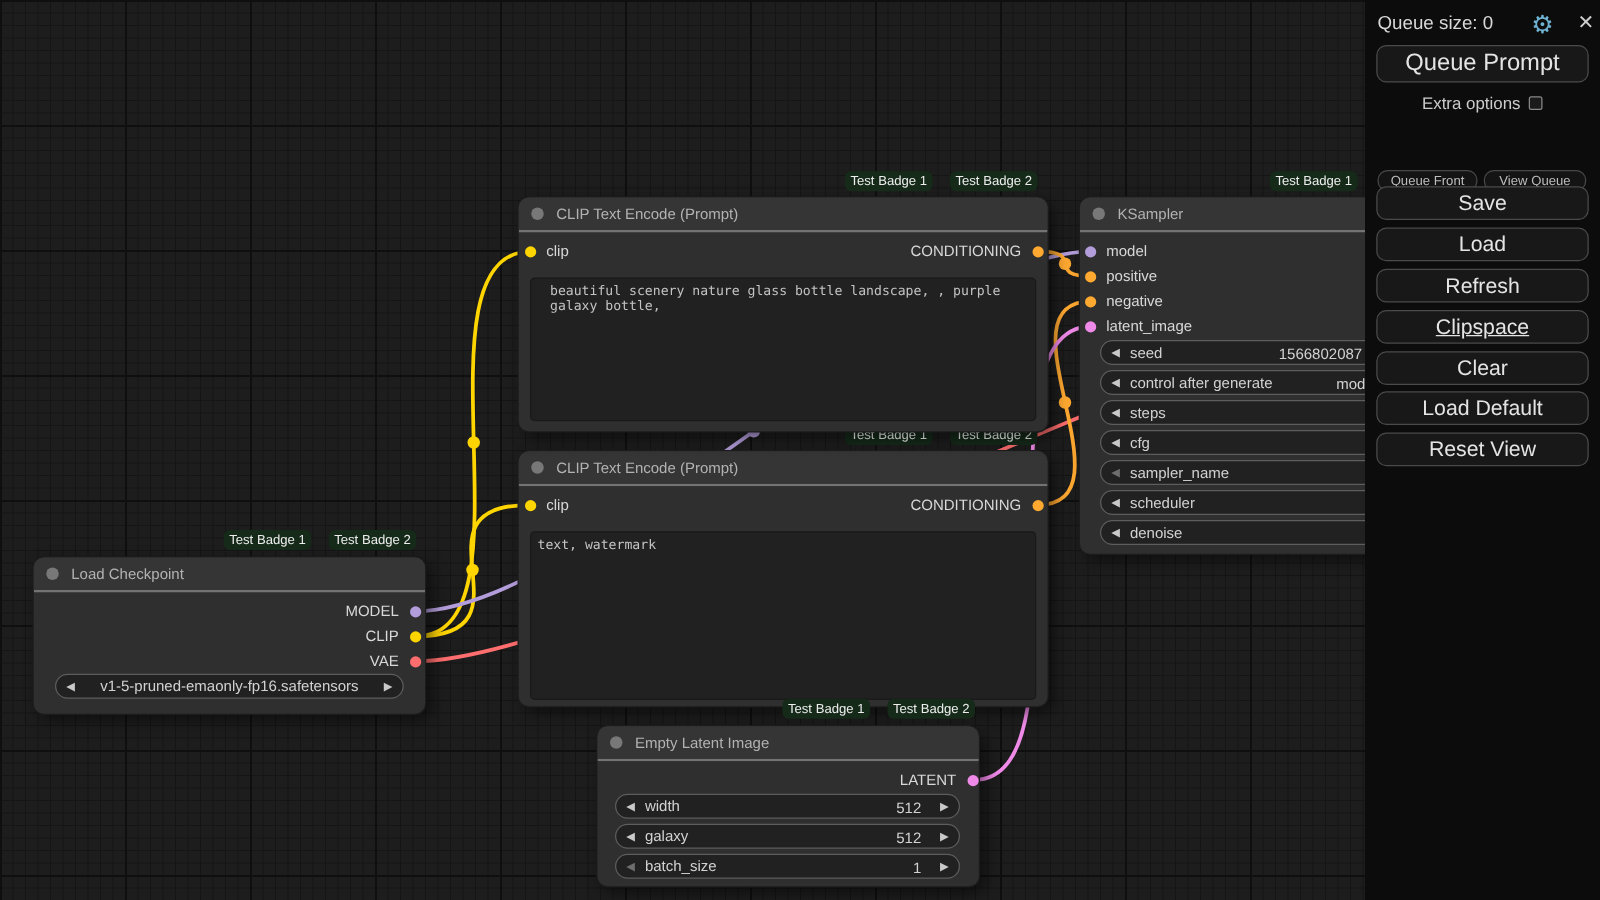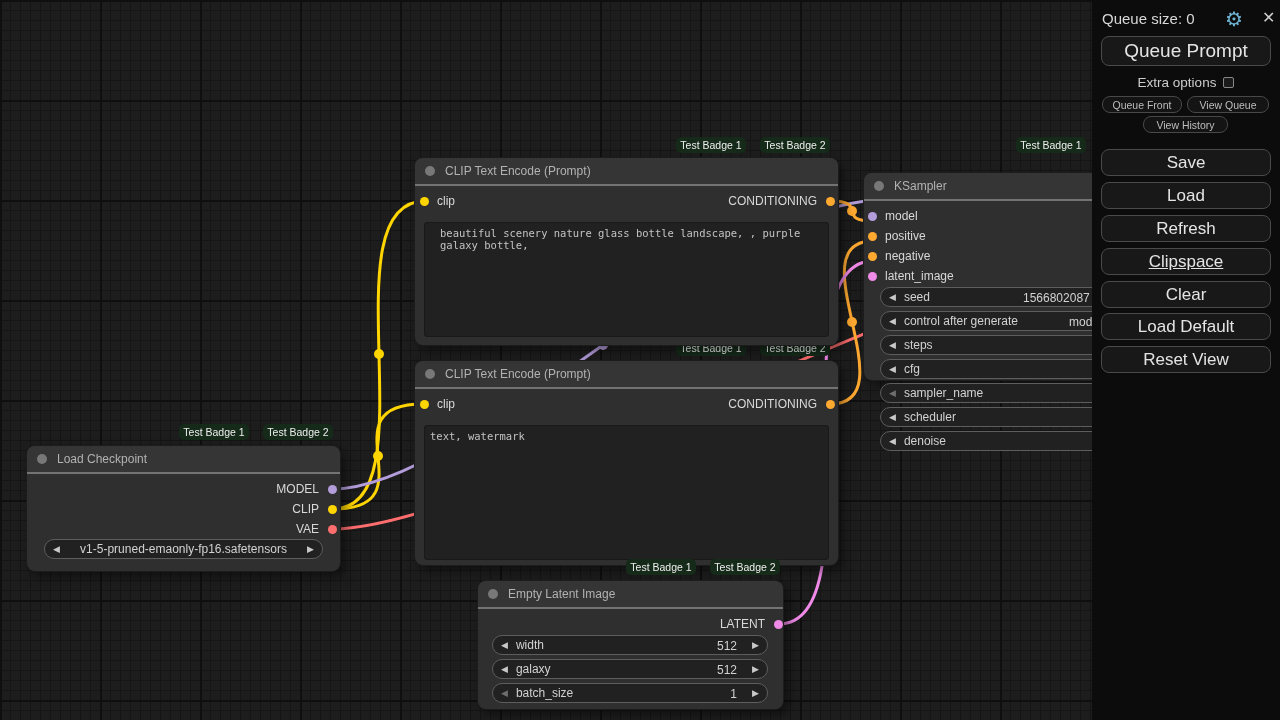--- a/index.html
+++ b/index.html
@@ -89,21 +89,21 @@
     display:flex; align-items:center; justify-content:center; cursor:pointer;
   }
   .btn-queue { top:36px; height:30px; font-size:19px; }
   .extra { position:absolute; top:75px; left:0; width:188px; height:14px;
     display:flex; align-items:center; justify-content:center; font-size:13.5px; color:#cccccc; }
   .extra input { appearance:none; width:11px; height:11px; border:1px solid #888;
     background:#1a1a1a; border-radius:2px; margin-left:7px; }
   .sbtn {
     position:absolute; height:17px; background:#141414; border:1px solid #484848;
     border-radius:8px; color:#bdbdbd; font-size:10.5px;
-    display:flex; align-items:center; justify-content:center; cursor:pointer;
+    display:flex; align-items:center; justify-content:center; cursor:pointer;margin-top:40px;
   }
   .big { height:27px; font-size:17px; }
 </style>
 </head>
 <body>
 
 <div class="canvas">
 
   <svg class="links" width="1280" height="720">
     <path d="M333,509 C433,509 325,201 425,201" stroke="#FFD500"></path>
@@ -176,21 +176,21 @@
         <span>VAE</span>
         <span class="pdot c-vae"></span>
       </div>
     <div class="pill center" style="left:17px; top:93px; width:279px;">
       <span class="arrow l-arrow">◀</span>
       <span class="wlabel">v1-5-pruned-emaonly-fp16.safetensors</span>
       <span class="arrow r-arrow">▶</span>
     </div>
   </div>
 
-  <div class="node" style="left:864px; top:173px; width:306px; height:207px;">
+  <div class="node" style="left:864px; top:158px; width:306px; height:285px;">
     <div class="ntitle">
         <span class="tdot"></span>
         <span>KSampler</span>
       </div>
     <div class="port in" style="left:4px; top:36px;">
         <span class="pdot c-model"></span>
         <span>model</span>
       </div>
     <div class="port in" style="left:4px; top:56px;">
         <span class="pdot c-cond"></span>

